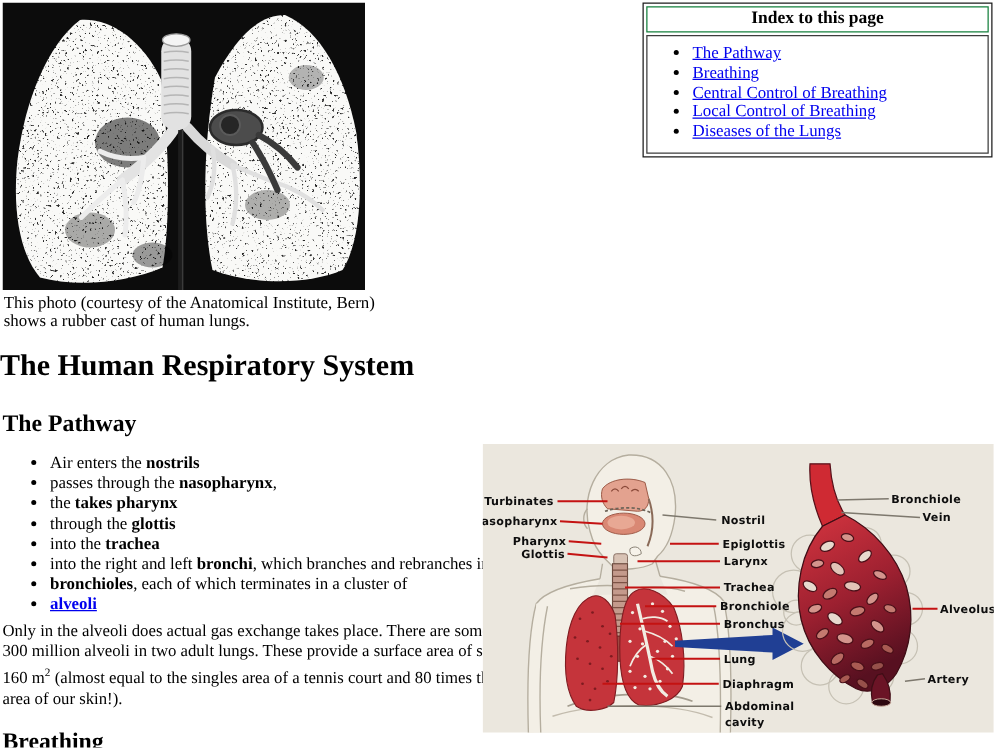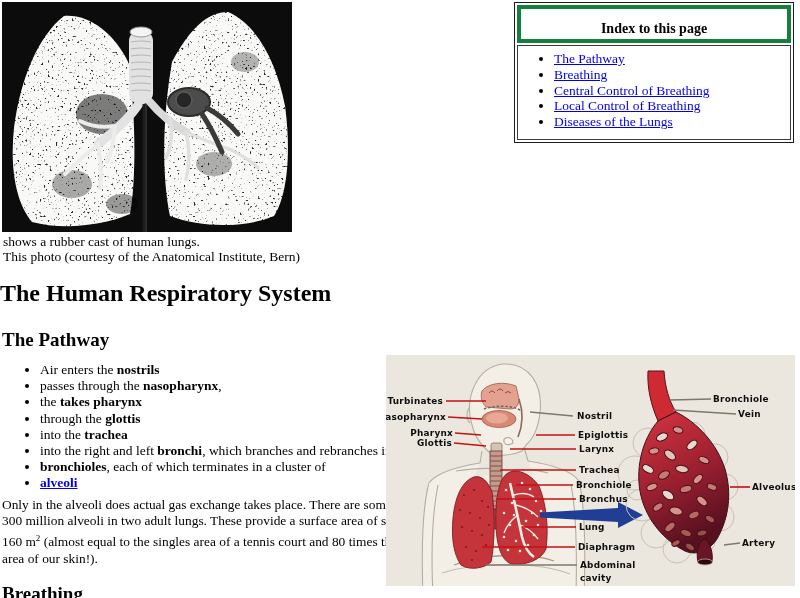--- a/index.html
+++ b/index.html
@@ -8,22 +8,22 @@
     background:#ffffff;color:#000;
     font-family:"Liberation Serif",serif;
   }
   a{color:#0000ee;text-decoration:underline;cursor:pointer}
   
   .photo{position:absolute;left:2px;top:2px;width:290px;height:230px}
   .caption{position:absolute;left:3px;top:235px;width:350px;font-size:13.5px;line-height:14.6px}
   
   .index-box{position:absolute;left:514px;top:2px;width:280px;box-sizing:border-box;
     border:1px solid #1c1c1c;padding:2px;background:#fff}
-  .index-title{border:4px solid #15803d;text-align:center;font-weight:bold;
-    font-size:14px;padding:12px 0 2px;margin-bottom:2px}
+  .index-title{border:1px solid #15803d;text-align:center;font-weight:bold;
+    font-size:14px;padding:1px 0 2px;margin-bottom:2px}
   .index-list{border:1px solid #3c3c3c;padding:3px 0 7px}
   .index-list ul{margin:2px 0;padding-left:36px;font-size:13.5px;line-height:15.8px;list-style:disc}
   .index-list ul ul{padding-left:32px;margin:0;list-style:circle}
   
   h1.page-title{position:absolute;left:0;top:280px;width:800px;text-align:left;
     font-size:24px;margin:0;font-weight:bold}
   h2.h2-pathway{position:absolute;left:2px;top:329px;font-size:19px;margin:0;font-weight:bold}
   ul.pathway-list{position:absolute;left:2px;top:362px;margin:0;padding-left:38px;
     width:420px;font-size:13.5px;line-height:16.2px;list-style:disc}
   ul.pathway-list b{font-weight:bold}
@@ -98,22 +98,22 @@
     </g>
 
     <g>
       <rect x="140.5" y="102" width="3" height="128" fill="#1e1e1e" opacity="0.92"></rect>
       <rect x="143.5" y="102" width="1.2" height="128" fill="#6a6a6a" opacity="0.5"></rect>
     </g>
   </svg>
 </div>
 
 <div class="caption">
+  <div>This photo (courtesy of the Anatomical Institute, Bern)</div>
   <div>shows a rubber cast of human lungs.</div>
-  <div>This photo (courtesy of the Anatomical Institute, Bern)</div>
 </div>
 
 <div class="index-box">
   <div class="index-title">Index to this page</div>
   <div class="index-list">
     <ul>
       <li><a href="#">The Pathway</a></li>
       <li><a href="#">Breathing</a></li>
       <li><a href="#">Central Control of Breathing</a></li>
       <li><a href="#">Local Control of Breathing</a></li>

